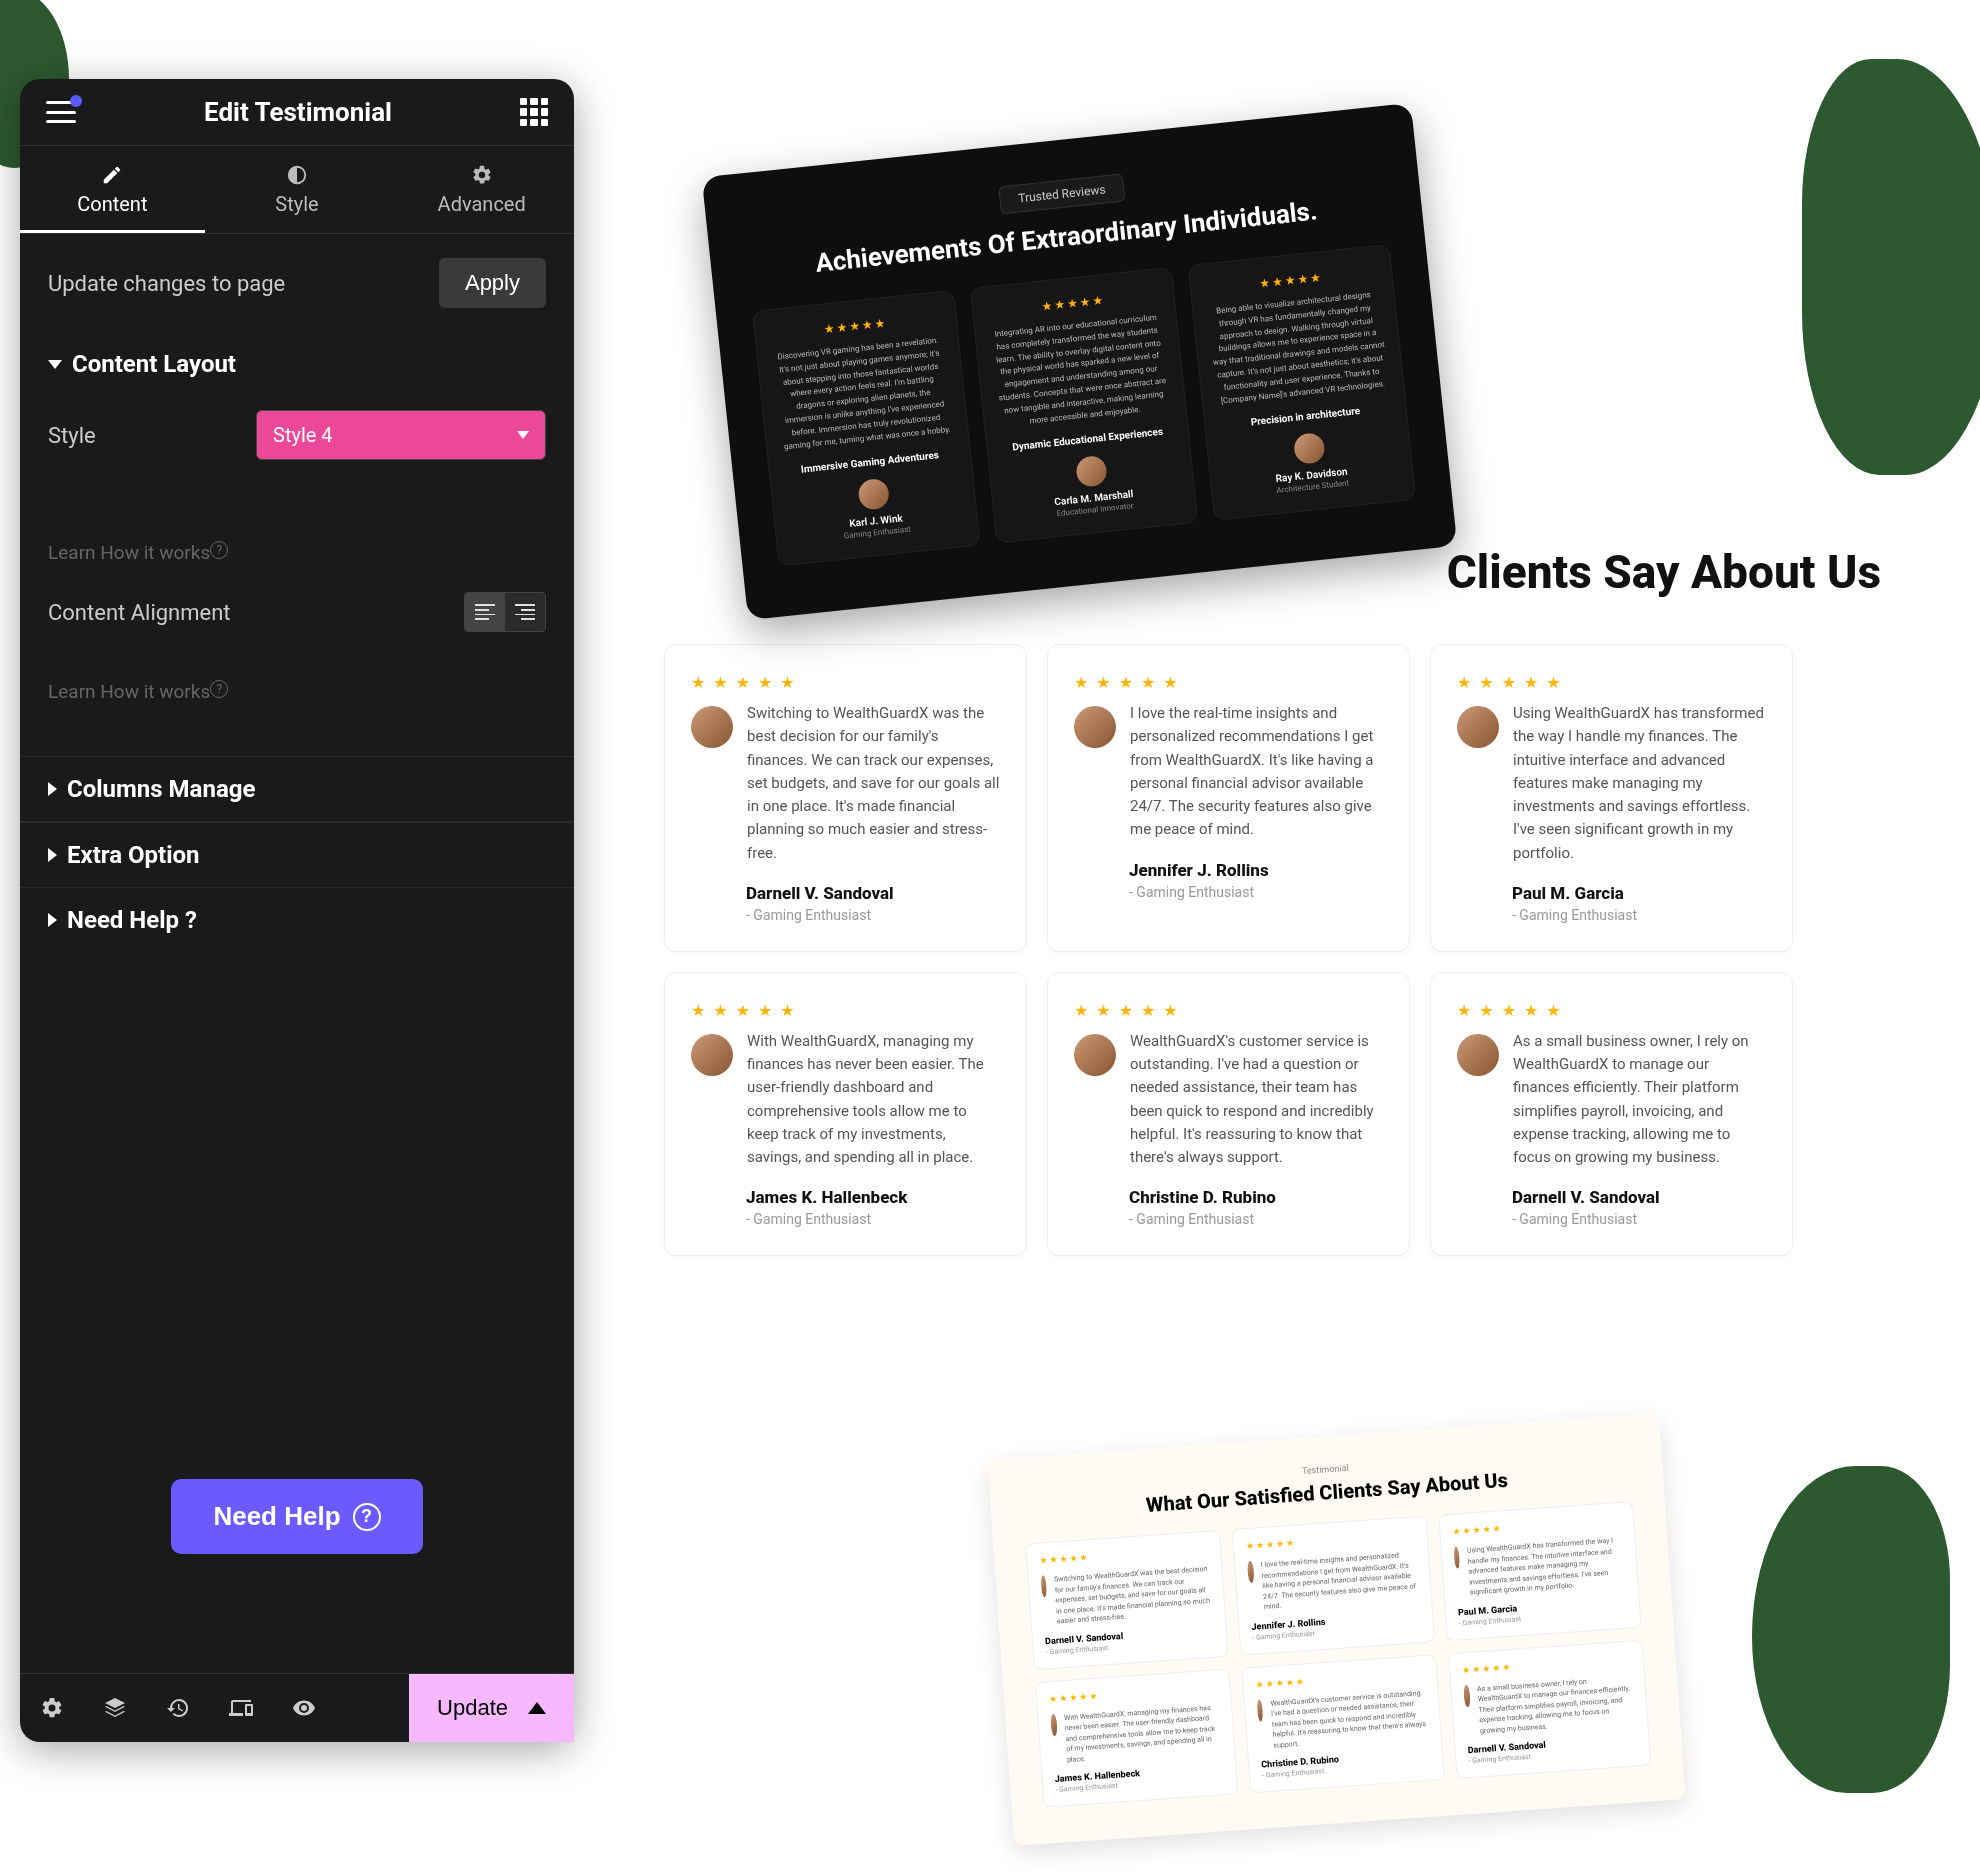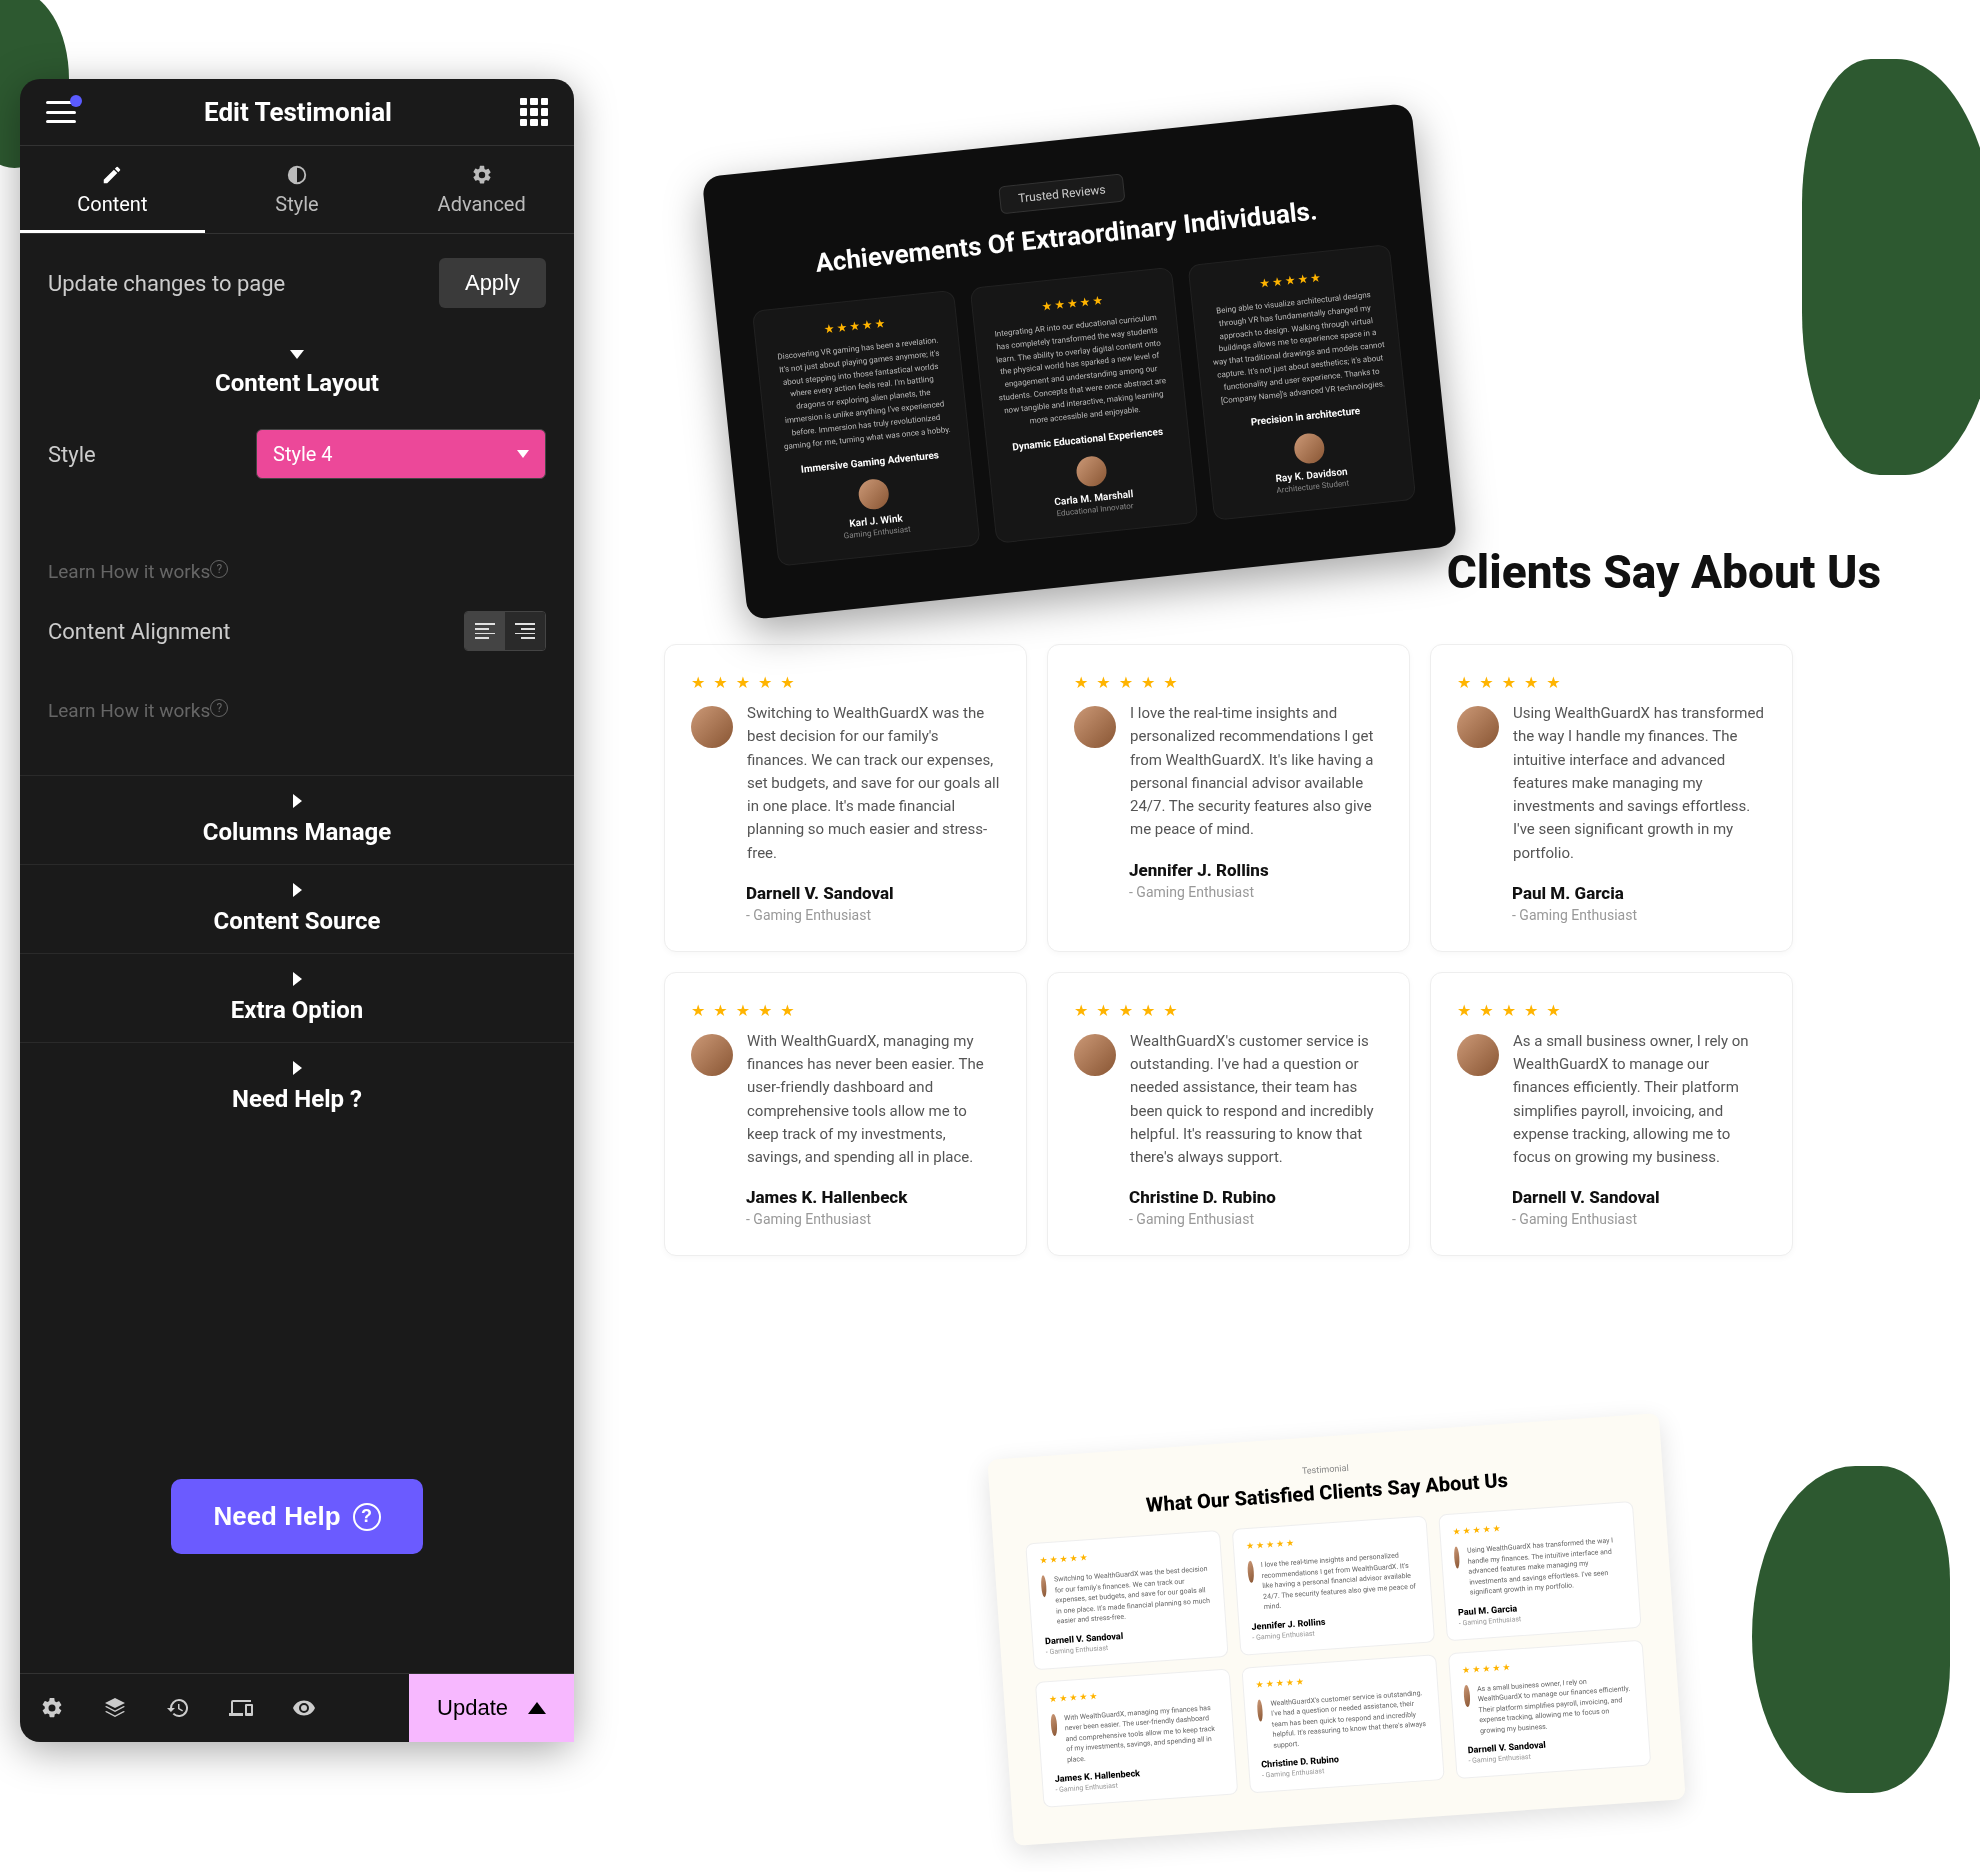--- a/index.html
+++ b/index.html
@@ -24,21 +24,21 @@
   .tabs { display:flex; border-bottom:1px solid #333; }
   .tab { flex:1; text-align:center; padding:18px 0 14px; cursor:pointer; color:#bbb; border-bottom:3px solid transparent; }
   .tab.active { color:#fff; border-bottom-color:#fff; }
   .tab svg { width:22px; height:22px; fill:#bbb; display:block; margin:0 auto 6px; }
   .tab.active svg { fill:#fff; }
   .tab-label { font-size:20px; }
   .apply-row { display:flex; justify-content:space-between; align-items:center; padding:24px 28px; }
   .apply-row span { font-size:22px; color:#ccc; }
   .apply-btn { background:#3a3a3a; color:#fff; border:none; padding:12px 26px; border-radius:6px; font-size:22px; cursor:pointer; }
 
-  .sec-header { display:flex; align-items:center; gap:10px; padding:18px 28px; cursor:pointer;flex-direction:column; }
+  .sec-header { display:flex; align-items:center; gap:10px; padding:18px 28px; cursor:pointer; }
   .caret { width:0; height:0; border-left:7px solid transparent; border-right:7px solid transparent; border-top:9px solid #fff; }
   .caret.right { border-top:7px solid transparent; border-bottom:7px solid transparent; border-left:9px solid #fff; border-right:none; }
   .sec-title { font-size:24px; font-weight:700; color:#fff; }
 
   .field-row { display:flex; align-items:center; padding:14px 28px; }
   .field-label { width:208px; font-size:22px; color:#ccc; }
   .select { flex:1; background:#ec4899; border:1px solid #444; color:#fff; padding:12px 16px; border-radius:6px; font-size:20px; display:flex; justify-content:space-between; align-items:center; cursor:pointer; }
   .select .chev { width:0; height:0; border-left:6px solid transparent; border-right:6px solid transparent; border-top:8px solid #fff; }
 
   .dropdown { position:absolute; background:#222; border:1px solid #444; border-radius:6px; width:259px; padding:6px 0; z-index:20; box-shadow:0 6px 18px rgba(0,0,0,.4); }
@@ -203,24 +203,20 @@
     <span class="q">?</span>
   </div>
 
   <div style="height:40px;border-bottom:1px solid #2a2a2a;"></div>
 
   <div class="sec-header">
     <span class="caret right"></span>
     <span class="sec-title">Columns Manage</span>
   </div>
   <div style="border-bottom:1px solid #2a2a2a;"></div>
-  <div class="sec-header">
-    <span class="caret right"></span>
-    <span class="sec-title">Content Source</span>
-  </div>
   <div style="border-bottom:1px solid #2a2a2a;"></div>
   <div class="sec-header">
     <span class="caret right"></span>
     <span class="sec-title">Extra Option</span>
   </div>
   <div style="border-bottom:1px solid #2a2a2a;"></div>
   <div class="sec-header">
     <span class="caret right"></span>
     <span class="sec-title">Need Help ?</span>
   </div>

